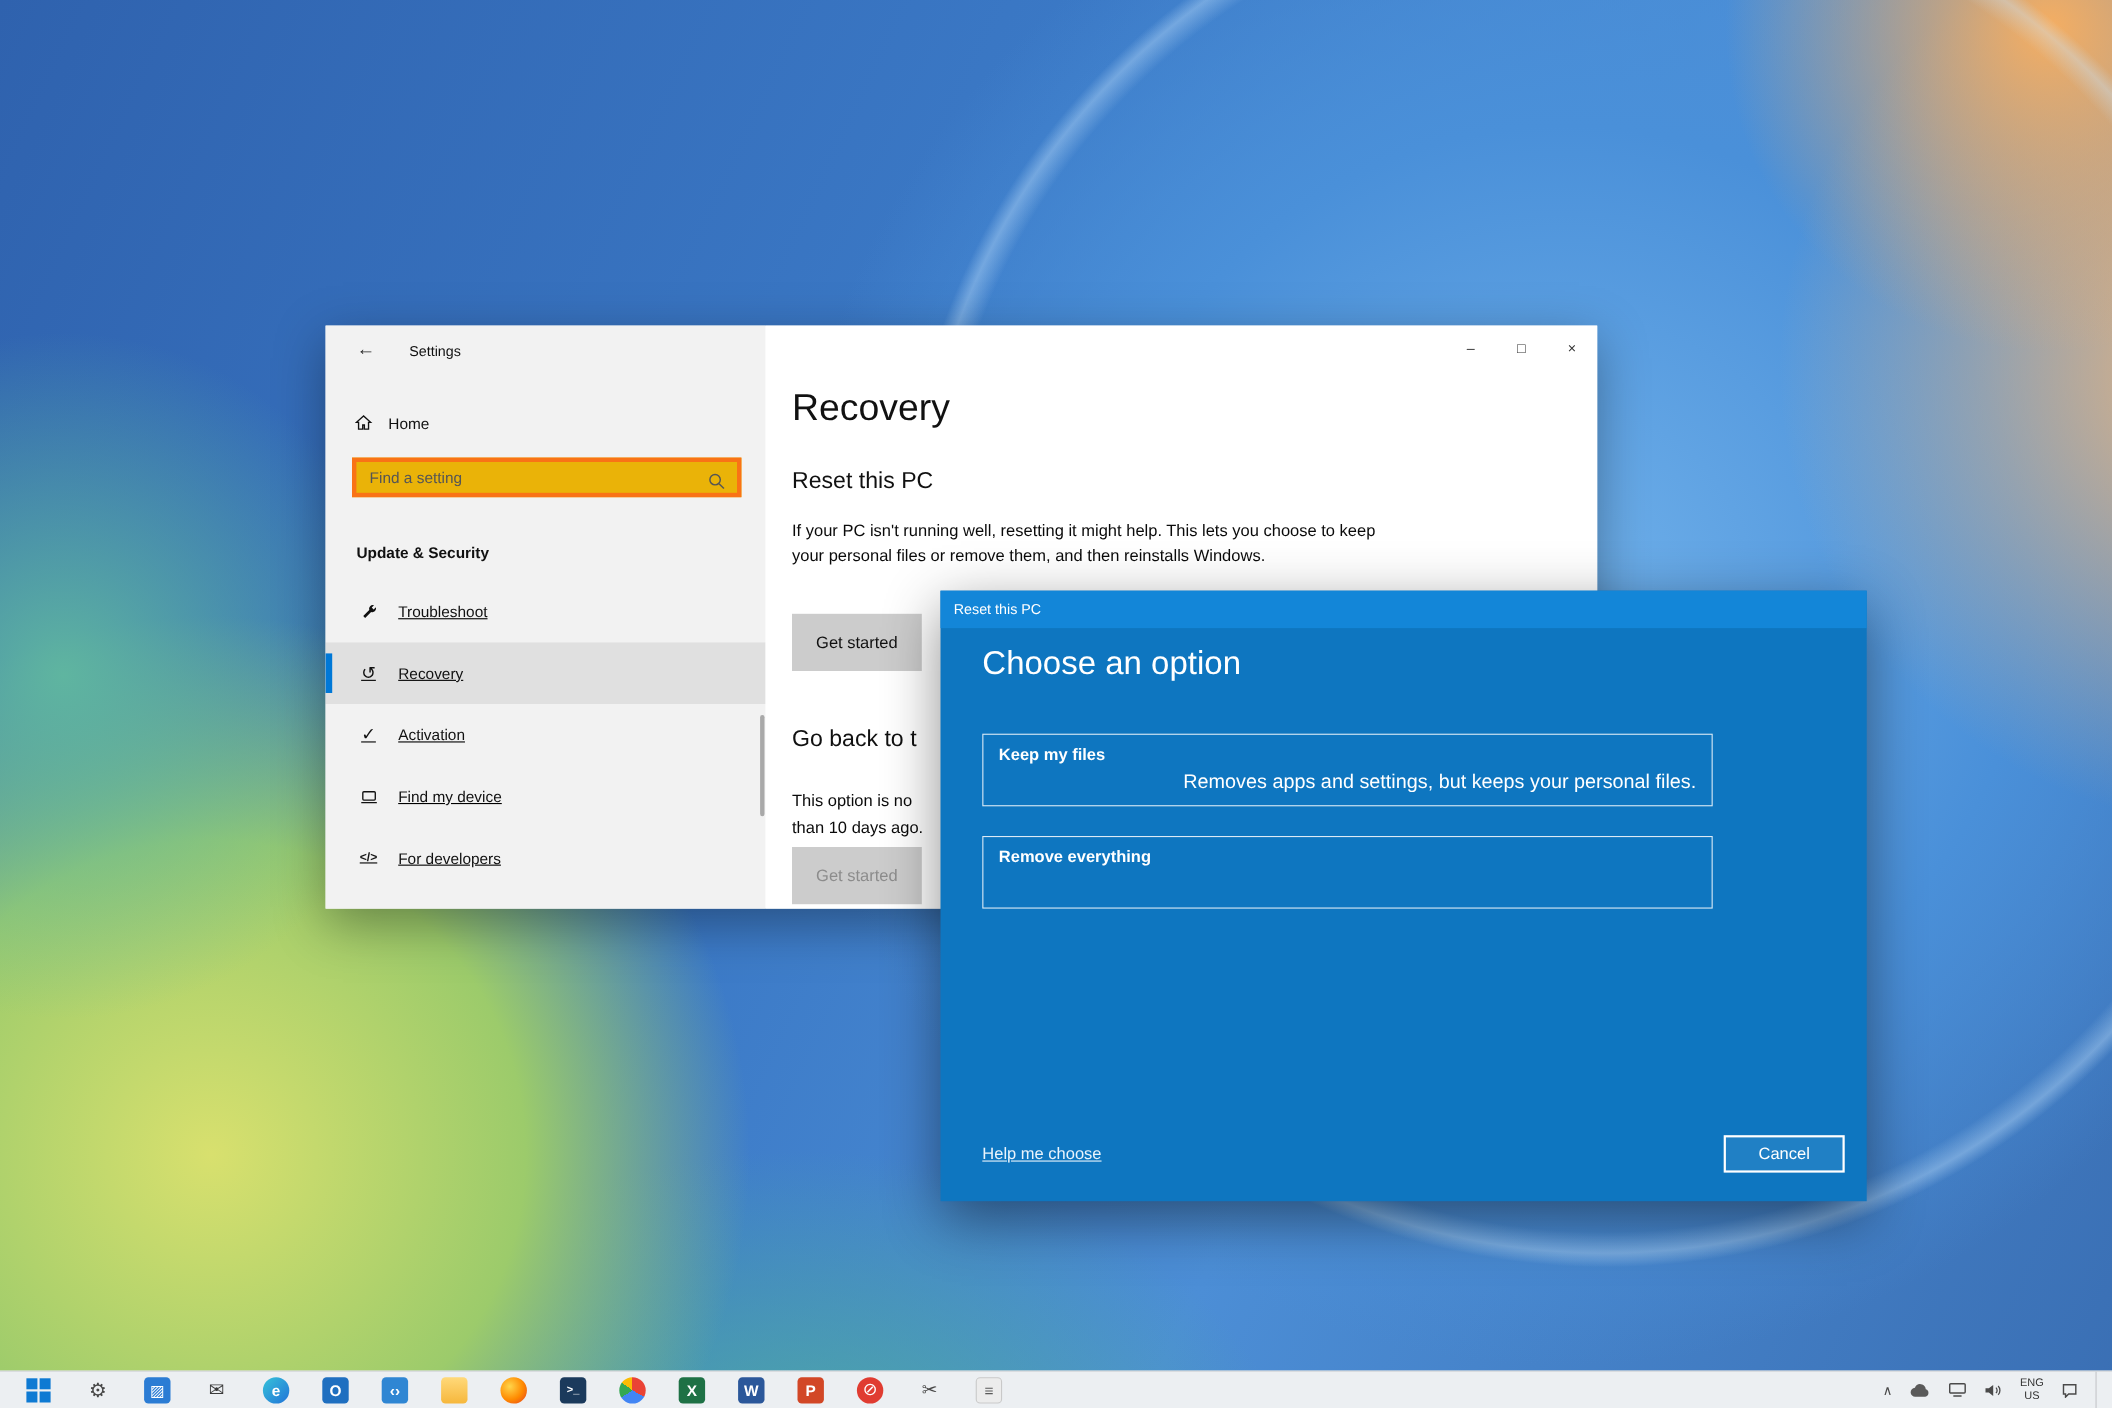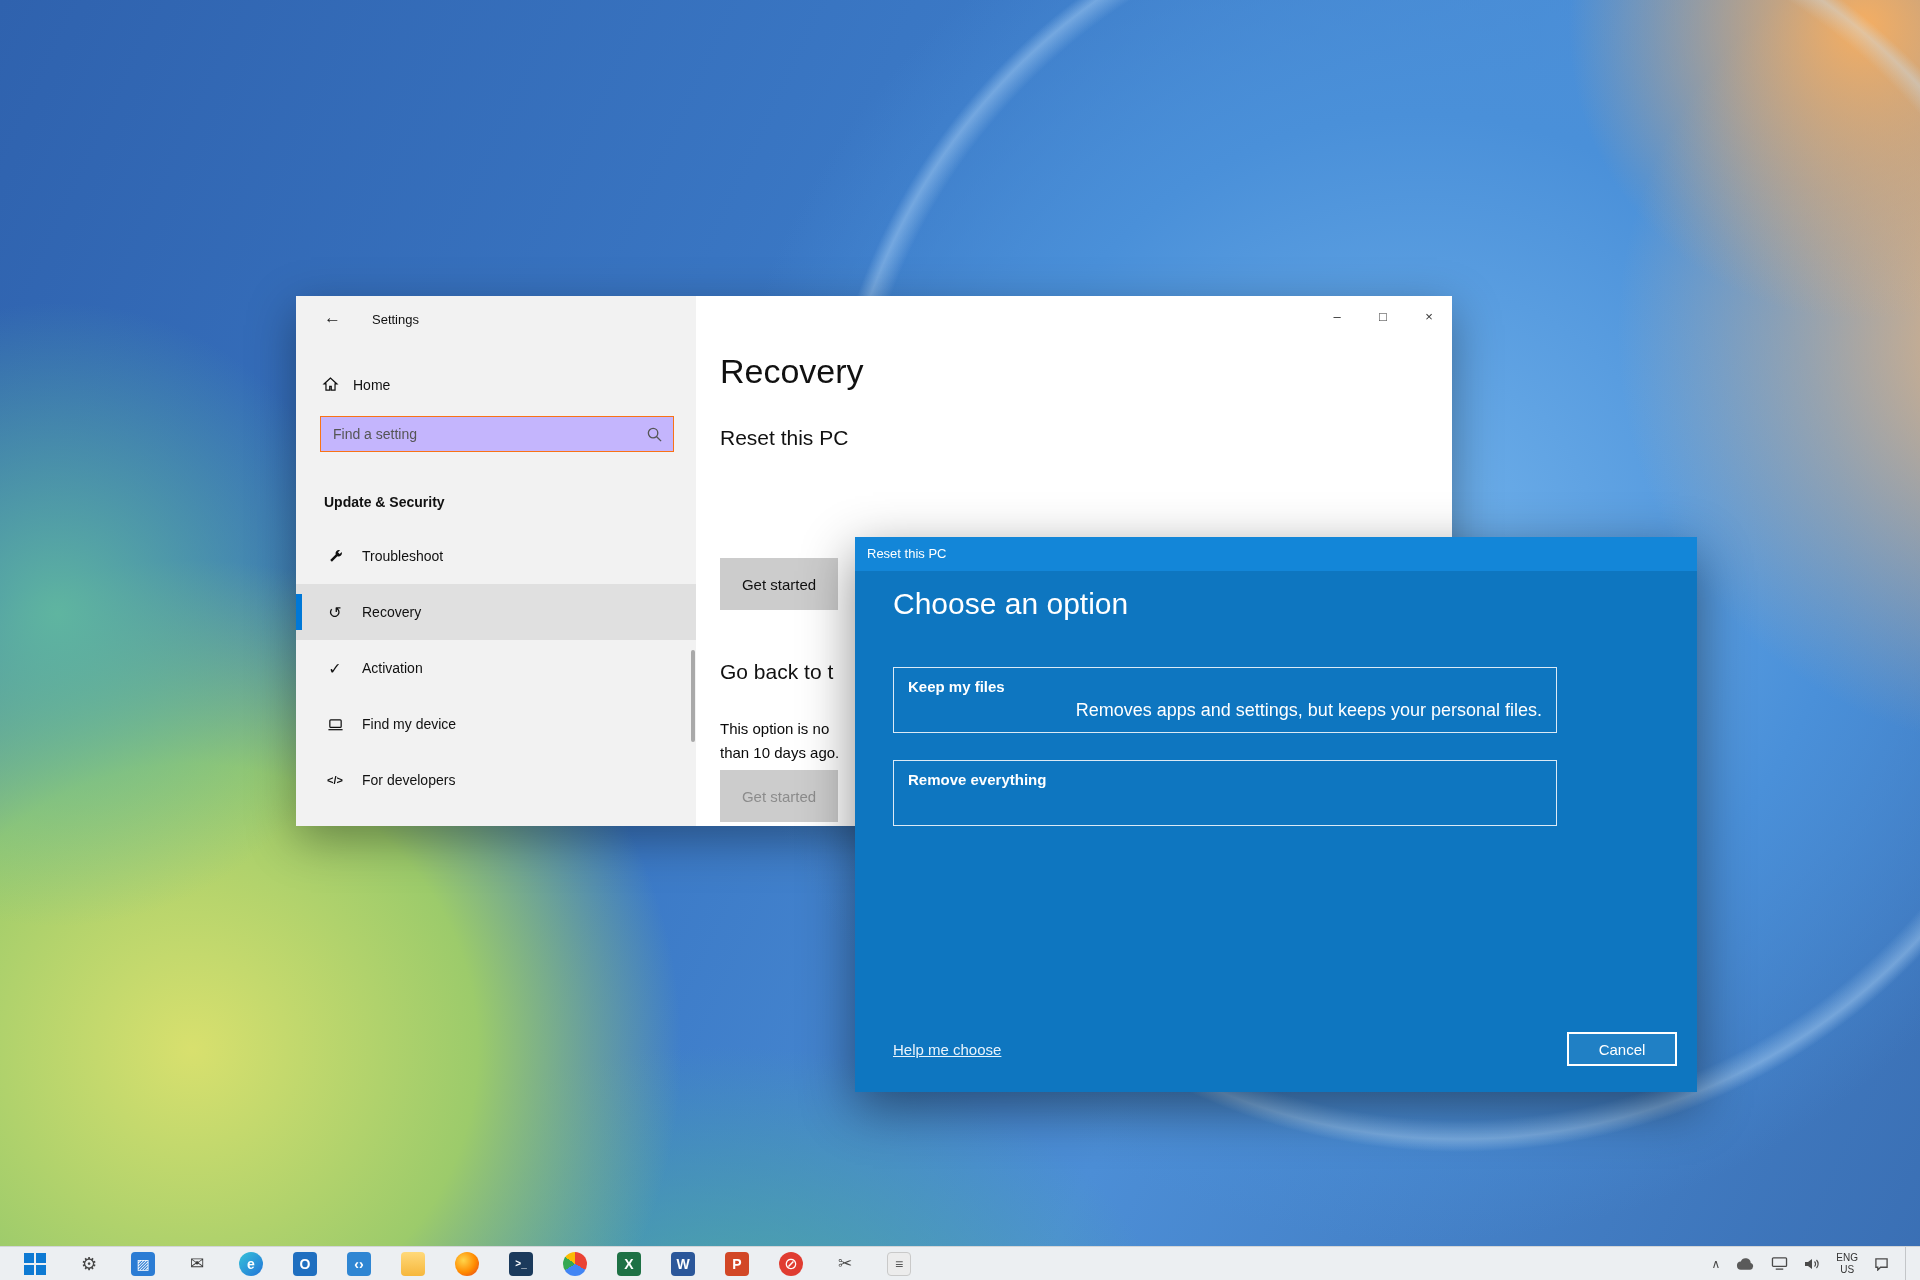--- a/index.html
+++ b/index.html
@@ -24,29 +24,29 @@
     background:#fff; box-shadow:0 14px 44px rgba(0,0,0,.35); z-index:10; }
   .sidebar { position:absolute; left:0; top:0; bottom:0; width:400px; background:#f2f2f2; }
   .back-btn { position:absolute; left:28px; top:12px; font-size:17px; color:#222; cursor:pointer; }
   .s-title { position:absolute; left:76px; top:16px; font-size:13px; color:#111; }
   .win-controls { position:absolute; top:0; right:0; display:flex; z-index:5; }
   .win-controls span { width:46px; height:40px; display:flex; align-items:center; justify-content:center;
     font-size:13px; color:#333; cursor:pointer; }
 
   .home-row { position:absolute; left:26px; top:80px; display:flex; align-items:center; gap:14px;
     font-size:14px; color:#111; cursor:pointer; }
-  .search-box { position:absolute; left:24px; top:120px; width:354px; height:36px; background:#c4b5fd;
-    border:1px solid #f97316; }
+  .search-box { position:absolute; left:24px; top:120px; width:354px; height:36px; background:#eab308;
+    border:4px solid #f97316; }
   .search-box input { width:100%; height:100%; border:0; outline:none; padding:0 34px 0 12px;
     font-size:14px; font-family:"Liberation Sans", sans-serif; color:#333; background:transparent; }
   .search-box input::placeholder { color:#555; }
   .search-glyph { position:absolute; right:10px; top:9px; }
 
   .section-label { position:absolute; left:28px; top:198px; font-size:14px; font-weight:bold; color:#111; }
-  .nav { position:absolute; left:0; top:232px; width:400px; }
+  .nav { position:absolute; left:0; top:232px; width:400px;text-decoration:underline; }
   .nav-item { height:56px; display:flex; align-items:center; gap:16px; padding-left:28px;
     font-size:14px; color:#111; cursor:pointer; position:relative; }
   .nav-item .nav-ic { width:22px; display:flex; justify-content:center; font-size:16px; }
   .nav-item.selected { background:rgba(0,0,0,.07); }
   .nav-item.selected::before { content:""; position:absolute; left:0; top:10px; bottom:10px; width:6px;
     background:#0078d7; }
   .side-scrollbar { position:absolute; left:395px; top:354px; width:4px; height:92px; background:#a9a9a9;
     border-radius:2px; cursor:pointer; }
 
   .s-content { position:absolute; left:400px; right:0; top:0; bottom:0; background:#fff; }
@@ -165,20 +165,21 @@
       </div>
     </div>
 
     <div class="side-scrollbar"></div>
   </div>
 
   <div class="s-content">
     <div class="page-title">Recovery</div>
 
     <div class="h2 reset-h">Reset this PC</div>
+    <p class="reset-p">If your PC isn't running well, resetting it might help. This lets you choose to keep your personal files or remove them, and then reinstalls Windows.</p>
     <button class="btn-gray reset-btn">Get started</button>
 
     <div class="h2 goback-h">Go back to t</div>
     <div class="goback-l1">This option is no</div>
     <div class="goback-l2">than 10 days ago.</div>
     <button class="btn-gray goback-btn">Get started</button>
   </div>
 
   <div class="win-controls">
     <span>–</span>

